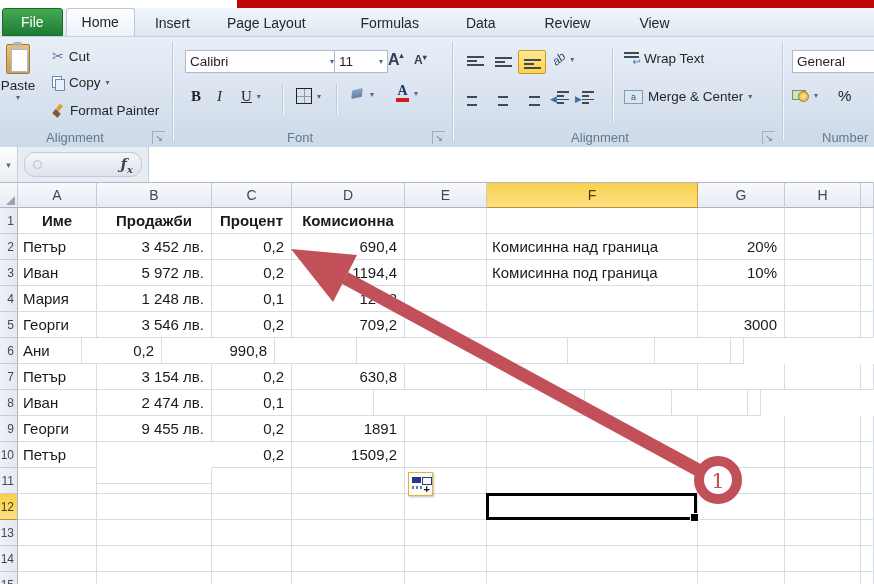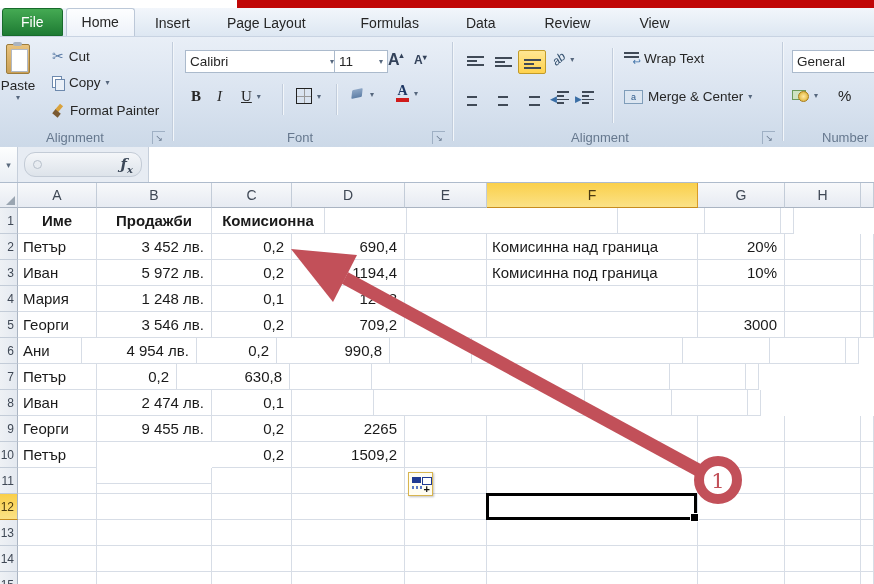--- a/index.html
+++ b/index.html
@@ -365,20 +365,21 @@
       <div class="hdr-cell" style="width: 82px;">E</div>
       <div class="hdr-cell sel" style="width: 211px;">F</div>
       <div class="hdr-cell" style="width: 87px;">G</div>
       <div class="hdr-cell" style="width: 76px;">H</div>
       <div class="hdr-cell" style="width: 13px;"></div>
     </div>
     <div class="g-row">
       <div class="rowhdr">1</div>
       <div class="cell center bold" style="width: 79px;">Име</div>
       <div class="cell center bold" style="width: 115px;">Продажби</div>
+      <div class="cell center bold" style="width: 80px;">Процент</div>
       <div class="cell center bold" style="width: 113px;">Комисионна</div>
       <div class="cell left" style="width: 82px;"></div>
       <div class="cell left" style="width: 211px;"></div>
       <div class="cell left" style="width: 87px;"></div>
       <div class="cell left" style="width: 76px;"></div>
       <div class="cell left" style="width: 13px;"></div>
     </div>
     <div class="g-row">
       <div class="rowhdr">2</div>
       <div class="cell left" style="width: 79px;">Петър</div>
@@ -423,32 +424,32 @@
       <div class="cell right" style="width: 113px;">709,2</div>
       <div class="cell left" style="width: 82px;"></div>
       <div class="cell left" style="width: 211px;"></div>
       <div class="cell right" style="width: 87px;">3000</div>
       <div class="cell left" style="width: 76px;"></div>
       <div class="cell left" style="width: 13px;"></div>
     </div>
     <div class="g-row">
       <div class="rowhdr">6</div>
       <div class="cell left" style="width: 64px;">Ани</div>
-      <div class="cell right" style="width: 115px;">4 954 лв.</div>
       <div class="cell right" style="width: 80px;">0,2</div>
       <div class="cell right" style="width: 113px;">990,8</div>
       <div class="cell left" style="width: 82px;"></div>
       <div class="cell left" style="width: 211px;"></div>
       <div class="cell left" style="width: 87px;"></div>
       <div class="cell left" style="width: 76px;"></div>
       <div class="cell left" style="width: 13px;"></div>
     </div>
     <div class="g-row">
       <div class="rowhdr">7</div>
       <div class="cell left" style="width: 79px;">Петър</div>
+      <div class="cell right" style="width: 115px;">3 154 лв.</div>
       <div class="cell right" style="width: 80px;">0,2</div>
       <div class="cell right" style="width: 113px;">630,8</div>
       <div class="cell left" style="width: 82px;"></div>
       <div class="cell left" style="width: 211px;"></div>
       <div class="cell left" style="width: 87px;"></div>
       <div class="cell left" style="width: 76px;"></div>
       <div class="cell left" style="width: 13px;"></div>
     </div>
     <div class="g-row">
       <div class="rowhdr">8</div>
@@ -459,21 +460,21 @@
       <div class="cell left" style="width: 211px;"></div>
       <div class="cell left" style="width: 87px;"></div>
       <div class="cell left" style="width: 76px;"></div>
       <div class="cell left" style="width: 13px;"></div>
     </div>
     <div class="g-row">
       <div class="rowhdr">9</div>
       <div class="cell left" style="width: 79px;">Георги</div>
       <div class="cell right" style="width: 115px;">9 455 лв.</div>
       <div class="cell right" style="width: 80px;">0,2</div>
-      <div class="cell right" style="width: 113px;">2265</div>
+      <div class="cell right" style="width: 113px;">1891</div>
       <div class="cell left" style="width: 82px;"></div>
       <div class="cell left" style="width: 211px;"></div>
       <div class="cell left" style="width: 87px;"></div>
       <div class="cell left" style="width: 76px;"></div>
       <div class="cell left" style="width: 13px;"></div>
     </div>
     <div class="g-row">
       <div class="rowhdr">10</div>
       <div class="cell left" style="width: 79px;">Петър</div>
       <div class="cell right" style="width: 115px; margin-top: 41px;">7 546 лв.</div>

